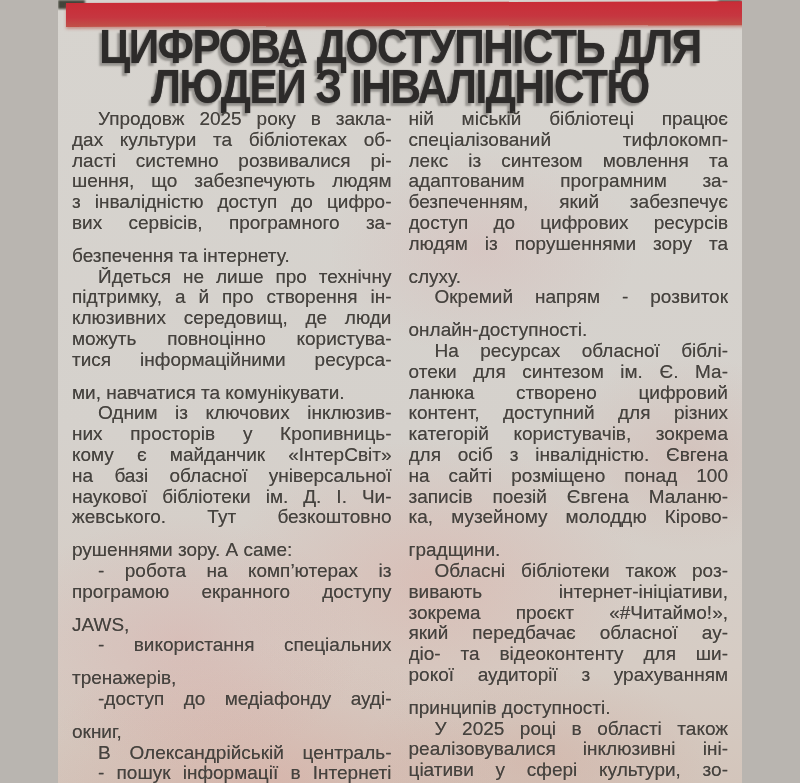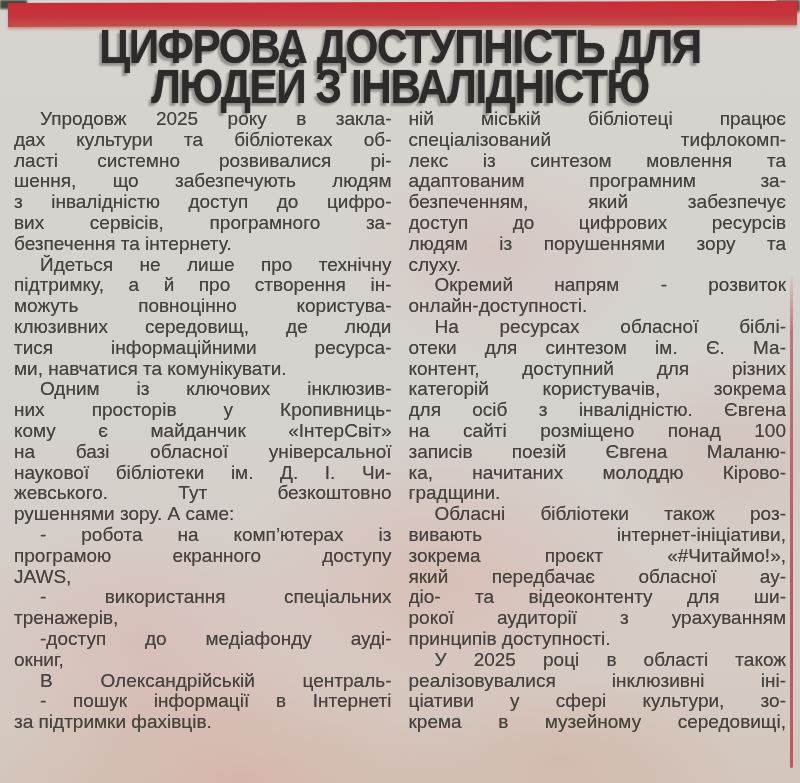--- a/index.html
+++ b/index.html
@@ -2,21 +2,21 @@
 <html lang="uk"><head>
 <meta charset="utf-8">
 <style>
   html,body{margin:0;padding:0;}
   body{
     font-family:"Liberation Sans","DejaVu Sans",sans-serif;
     background:#b9b5b0;
   }
   .clipping{
     position:relative;
-    width:800px;height:783px;
+    width:684px;height:783px;
     margin:0 auto;
     overflow:hidden;
     background:
       radial-gradient(260px 180px at 18% 82%, rgba(221,140,140,0.22), rgba(221,140,140,0) 70%),
       radial-gradient(300px 200px at 55% 74%, rgba(224,148,138,0.26), rgba(224,148,138,0) 70%),
       radial-gradient(220px 150px at 62% 32%, rgba(218,130,130,0.14), rgba(218,130,130,0) 70%),
       radial-gradient(340px 200px at 30% 100%, rgba(222,142,132,0.28), rgba(222,142,132,0) 70%),
       radial-gradient(200px 140px at 92% 58%, rgba(205,125,112,0.16), rgba(205,125,112,0) 70%),
       radial-gradient(240px 120px at 70% 97%, rgba(210,150,135,0.25), rgba(210,150,135,0) 75%),
       linear-gradient(180deg,#d7d4cf 0%,#d5d1cc 55%,#d6ccc4 85%,#d3c5bb 100%);
@@ -61,21 +61,21 @@
   }
   .col{flex:1 1 0;min-width:0;}
   .para{margin:0;}
   .line{
     font-size:19px;line-height:20.8px;
     color:#45423e;
     text-align:justify;text-align-last:justify;
     text-shadow:0 0 0.6px rgba(70,66,62,0.65);
     white-space:normal;overflow:hidden;
   }
-  .line.endline{text-align-last:left;}
+  .line.endline{text-align-last:left;margin-top:12px;}
   .line.indent{text-indent:26px;}
   
   .column-rule{
     position:absolute;left:790px;top:272px;width:3px;height:496px;
     background:linear-gradient(180deg,rgba(187,86,90,0) 0%,rgba(187,86,90,0.75) 12%,#bb5a5e 60%,#c2595c 100%);
     border-radius:2px;
   }
 </style>
 </head>
 <body>
@@ -99,22 +99,22 @@
           <div class="line">дах культури та бібліотеках об-</div>
           <div class="line">ласті системно розвивалися рі-</div>
           <div class="line">шення, що забезпечують людям</div>
           <div class="line">з інвалідністю доступ до цифро-</div>
           <div class="line">вих сервісів, програмного за-</div>
           <div class="line endline">безпечення та інтернету.</div>
         </div>
         <div class="para">
           <div class="line indent">Йдеться не лише про технічну</div>
           <div class="line">підтримку, а й про створення ін-</div>
+          <div class="line">клюзивних середовищ, де люди</div>
           <div class="line">можуть повноцінно користува-</div>
-          <div class="line">клюзивних середовищ, де люди</div>
           <div class="line">тися інформаційними ресурса-</div>
           <div class="line endline">ми, навчатися та комунікувати.</div>
         </div>
         <div class="para">
           <div class="line indent">Одним із ключових інклюзив-</div>
           <div class="line">них просторів у Кропивниць-</div>
           <div class="line">кому є майданчик «ІнтерСвіт»</div>
           <div class="line">на базі обласної універсальної</div>
           <div class="line">наукової бібліотеки ім. Д. І. Чи-</div>
           <div class="line">жевського. Тут безкоштовно</div>
@@ -152,26 +152,27 @@
           <div class="line">людям із порушеннями зору та</div>
           <div class="line endline">слуху.</div>
         </div>
         <div class="para">
           <div class="line indent">Окремий напрям - розвиток</div>
           <div class="line endline">онлайн-доступності.</div>
         </div>
         <div class="para">
           <div class="line indent">На ресурсах обласної біблі-</div>
           <div class="line">отеки для синтезом ім. Є. Ма-</div>
+          <div class="line">ланюка створено цифровий</div>
           <div class="line">контент, доступний для різних</div>
           <div class="line">категорій користувачів, зокрема</div>
           <div class="line">для осіб з інвалідністю. Євгена</div>
           <div class="line">на сайті розміщено понад 100</div>
           <div class="line">записів поезій Євгена Маланю-</div>
-          <div class="line">ка, начитаних молоддю Кірово-</div>
+          <div class="line">ка, музейному молоддю Кірово-</div>
           <div class="line endline">градщини.</div>
         </div>
         <div class="para">
           <div class="line indent">Обласні бібліотеки також роз-</div>
           <div class="line">вивають інтернет-ініціативи,</div>
           <div class="line">зокрема проєкт «#Читаймо!»,</div>
           <div class="line">який передбачає обласної ау-</div>
           <div class="line">діо- та відеоконтенту для ши-</div>
           <div class="line">рокої аудиторії з урахуванням</div>
           <div class="line endline">принципів доступності.</div>

